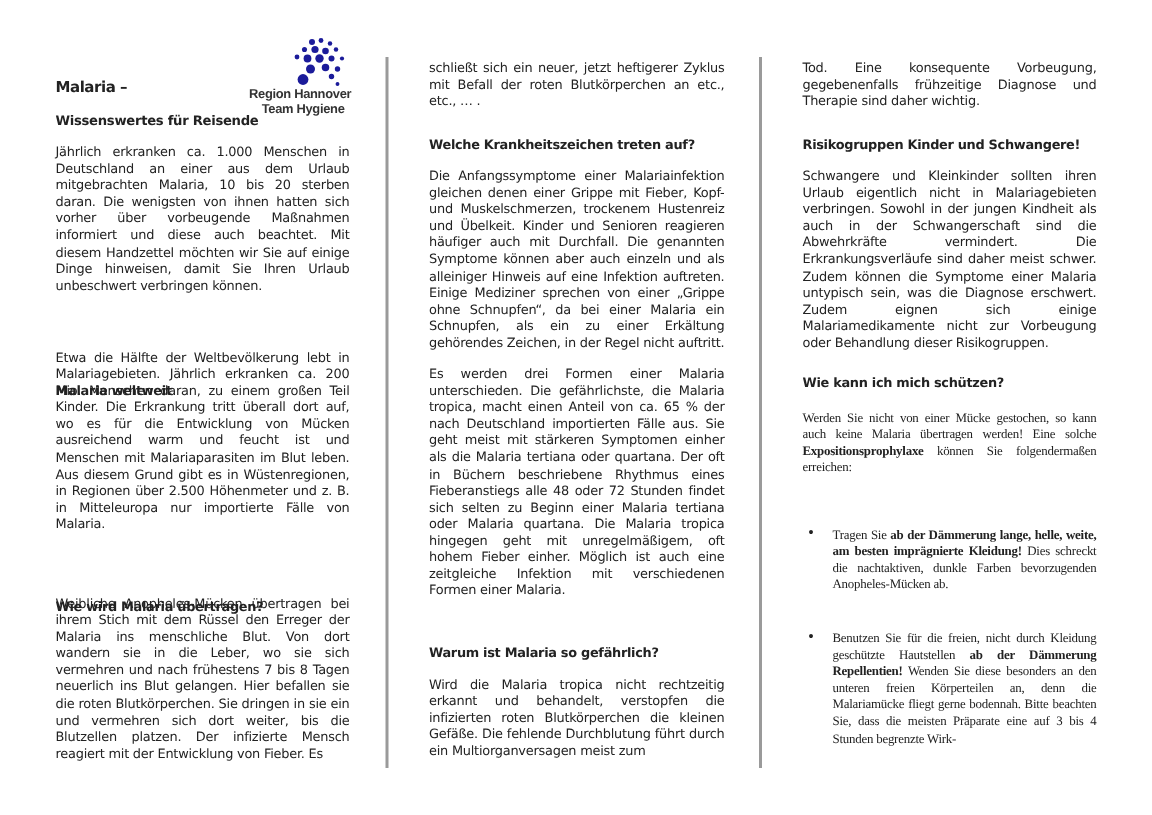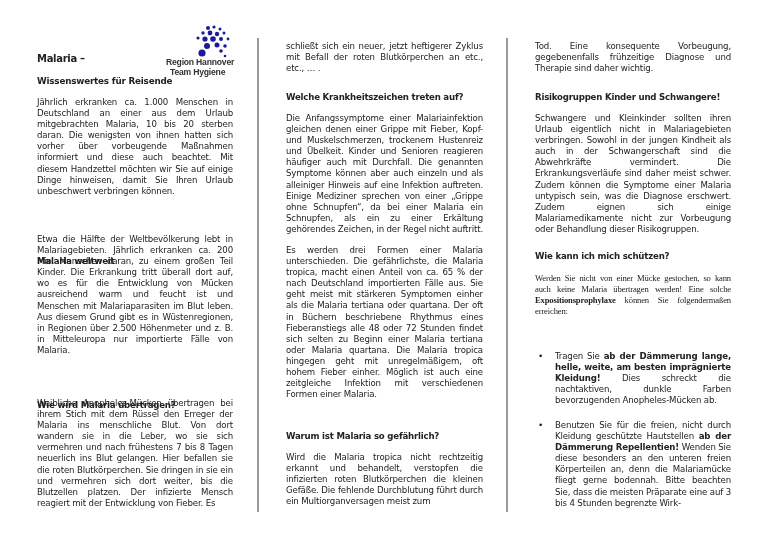--- a/index.html
+++ b/index.html
@@ -10,24 +10,24 @@
   #col2 { left:286px; width:197px; }
   #col3 { left:535px; width:196px; }
   .divider { position:absolute; width:2px; background:#9a9a9a; top:38px; height:474px; }
   #div1 { left:257px; } #div2 { left:506px; }
   .p { text-align:justify; margin:0; }
   .h { font-weight:bold; font-size:8.6px; margin:0; letter-spacing:-0.2px; }
   .title { position:absolute; font-weight:bold; font-size:10px; left:37px; top:53px; letter-spacing:-0.3px; }
   .subtitle { position:absolute; font-weight:bold; font-size:8.8px; left:37px; top:76px; letter-spacing:-0.2px; }
   .logo { position:absolute; left:165px; top:20px; width:80px; height:60px; }
   .logo-text { position:absolute; left:166px; top:58px; font-family:"Liberation Sans", sans-serif;
-               font-weight:bold; font-size:8.6px; line-height:9.8px; color:#333; letter-spacing:-0.2px; }
+               font-weight:bold; font-size:8.6px; line-height:9.8px; color:#333; letter-spacing:-0.2px;text-align:center; }
   .logo-text div:nth-child(2) { padding-left:4px; }
   .bullet { position:absolute; font-size:9px; }
-  .bi { position:absolute; text-align:justify; }
+  .bi { position:absolute; text-align:justify;font-family:Liberation Serif, serif; }
   b { font-weight:bold; }
 </style>
 </head>
 <body>
 
 <div class="title">Malaria –</div>
 <div class="subtitle">Wissenswertes für Reisende</div>
 
 <svg class="logo" viewBox="0 0 80 60">
   <g fill="#1b1b9a">

